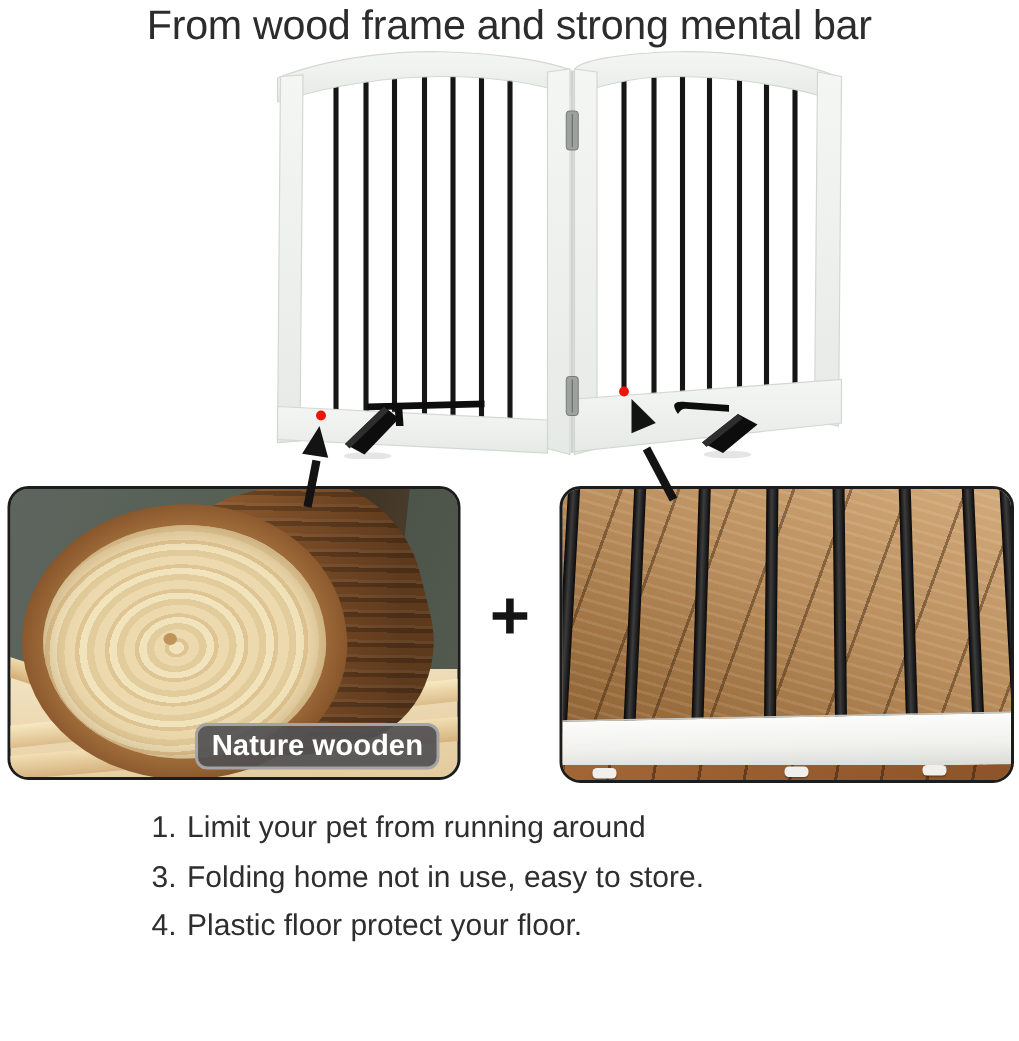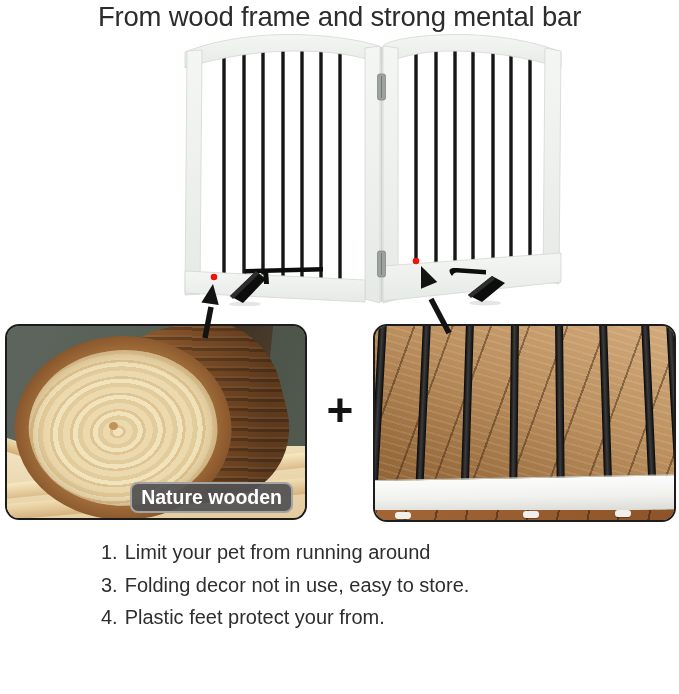--- a/index.html
+++ b/index.html
@@ -190,17 +190,17 @@
     <g fill="#131313" stroke="none">
       <line x1="35" y1="83" x2="41" y2="52" stroke="#131313" stroke-width="5.5"></line>
       <polygon points="43,29 48.8,50.1 31.4,47.5"></polygon>
       <line x1="279" y1="78" x2="261" y2="44" stroke="#131313" stroke-width="5.5"></line>
       <polygon points="251,11 267.2,27 251,33.8"></polygon>
     </g>
   </svg>
 
   <ul class="features">
     <li><span class="num">1.</span><span>Limit your pet from running around</span></li>
-    <li><span class="num">3.</span><span>Folding decor not in use, easy to store.</span></li>
-    <li><span class="num">4.</span><span>Plastic feet protect your from.</span></li>
+    <li><span class="num">3.</span><span>Folding home not in use, easy to store.</span></li>
+    <li><span class="num">4.</span><span>Plastic floor protect your floor.</span></li>
   </ul>
 
 </div>
 
 </body></html>

